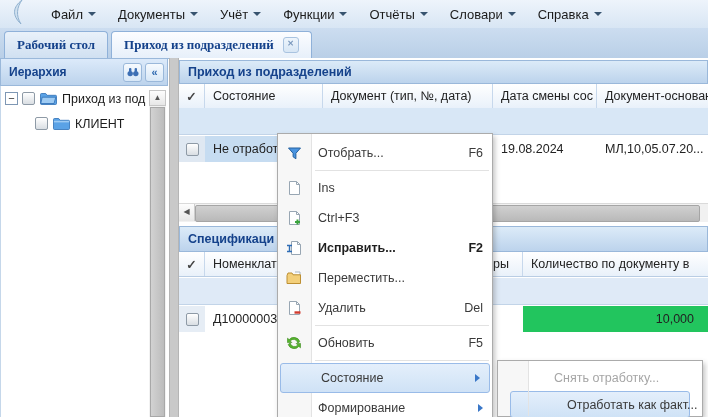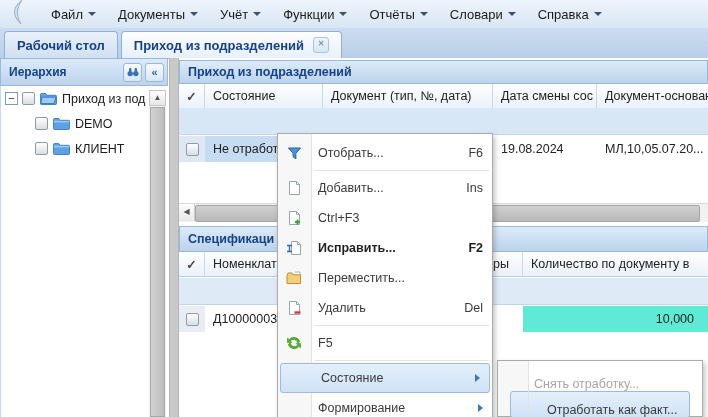--- a/index.html
+++ b/index.html
@@ -13,21 +13,21 @@
   .logo{width:24px;height:24px;margin:0 8px 0 2px;display:flex;align-items:center;justify-content:center;}
   .menu-item{display:flex;align-items:center;gap:5px;padding:0 11px;height:100%;font-size:13px;color:#1b1b1b;cursor:default;}
   .caret{width:0;height:0;border-left:4px solid transparent;border-right:4px solid transparent;border-top:4px solid #37536f;}
 
   
   .tabbar{position:absolute;left:0;top:28px;right:0;height:30px;
     background:linear-gradient(#ccddf0,#b9cfe7);border-bottom:1px solid #9ab8da;
     display:flex;align-items:flex-end;padding-left:4px;gap:3px;}
   .tab{height:26px;border:1px solid #8fb1d9;border-bottom:none;border-radius:4px 4px 0 0;
     display:flex;align-items:center;padding:0 12px;font-weight:bold;color:#15428b;font-size:13px;
-    background:linear-gradient(#e9f1fa,#d0e0f1);white-space:nowrap;}
+    background:linear-gradient(#e9f1fa,#d0e0f1);white-space:nowrap;font-family:Liberation Serif, serif;}
   .tab.active{background:linear-gradient(#fcfdff,#e7f0fa);}
   .tab-close{width:14px;height:14px;margin-left:9px;border:1px solid #a9c3e0;border-radius:3px;
     background:linear-gradient(#eef5fc,#d7e6f5);color:#7a98bd;font-size:8px;line-height:12px;
     text-align:center;font-weight:bold;}
 
   
   .hier-header{position:absolute;left:0;top:58px;width:168px;height:28px;box-sizing:border-box;
     background:linear-gradient(#dceafa,#bcd3ec);border:1px solid #9ab8da;
     display:flex;align-items:center;padding:0 3px 0 8px;}
   .hier-title{font-weight:bold;color:#15428b;flex:1;font-size:12px;}
@@ -89,21 +89,21 @@
   .ctx-sep{height:5px;position:relative;}
   .ctx-sep::after{content:"";position:absolute;left:37px;right:3px;top:2px;height:1px;background:#e2e2e2;}
   .sub-arrow{width:0;height:0;border-top:4px solid transparent;border-bottom:4px solid transparent;
     border-left:5px solid #3a77c8;margin-left:8px;flex:0 0 auto;}
 
   
   .sub-menu{position:absolute;left:497px;top:360px;width:206px;height:57px;box-sizing:border-box;
     background:linear-gradient(90deg,#f7f7f7 0,#f7f7f7 30px,#ffffff 30px);
     border:1px solid #ababab;box-shadow:2px 3px 5px rgba(60,60,60,.3);padding-top:3px;z-index:21;}
   .sub-menu::before{content:"";position:absolute;left:30px;top:0;bottom:0;width:1px;background:#e3e3e3;}
-  .sub-item{height:27px;display:flex;align-items:flex-end;padding-left:36px;box-sizing:border-box;color:#3a3a3a;white-space:nowrap;}
+  .sub-item{height:27px;display:flex;align-items:center;padding-left:56px;box-sizing:border-box;color:#3a3a3a;white-space:nowrap;}
   .sub-item.disabled{color:#a6a6a6;}
   .sub-item.hl{background:linear-gradient(#e4effb,#cfe2f6);border:1px solid #99bbe8;border-radius:3px;margin:0 12px;}
 </style>
 </head>
 <body>
 
 <div id="screen">
 
   <div class="menubar">
     <span class="logo">
@@ -176,30 +176,20 @@
       <span>Приход из под</span>
     </div>
     <div class="tree-row child">
       <span class="cb"></span>
       <span class="tree-ico">
         <svg width="17" height="13" viewBox="0 0 17 13">
           <path d="M.5 2.5 a1 1 0 0 1 1-1 h4.2 l1.4 1.8 h8.4 a1 1 0 0 1 1 1 v7.2 a1 1 0 0 1-1 1 h-14 a1 1 0 0 1-1-1 z" fill="#5aa2e6" stroke="#2f6fb4" stroke-width=".8"></path>
           <path d="M.9 4.6 h15.2" stroke="#9ecbf3" stroke-width="1.6"></path>
         </svg>
       </span>
-      <span>DEMO</span>
-    </div>
-    <div class="tree-row child">
-      <span class="cb"></span>
-      <span class="tree-ico">
-        <svg width="17" height="13" viewBox="0 0 17 13">
-          <path d="M.5 2.5 a1 1 0 0 1 1-1 h4.2 l1.4 1.8 h8.4 a1 1 0 0 1 1 1 v7.2 a1 1 0 0 1-1 1 h-14 a1 1 0 0 1-1-1 z" fill="#5aa2e6" stroke="#2f6fb4" stroke-width=".8"></path>
-          <path d="M.9 4.6 h15.2" stroke="#9ecbf3" stroke-width="1.6"></path>
-        </svg>
-      </span>
       <span>КЛИЕНТ</span>
     </div>
   </div>
   <div class="vscroll">
     <div class="vs-up">▲</div>
     <div class="vs-thumb"></div>
   </div>
 
   <div class="splitter"></div>
 
@@ -236,21 +226,21 @@
       <div class="gh-cell check-head" style="left:0;width:26px;">✓</div>
       <div class="gh-cell" style="left:26px;width:139px;border-right:none;">Номенклат</div>
       <div class="gh-cell" style="left:165px;width:179px;padding-left:149px;">ры</div>
       <div class="gh-cell" style="left:344px;width:185px;border-right:none;">Количество по документу в</div>
     </div>
     <div class="grid-row" style="top:220px;background:#dfeaf7;">
       <div class="gr-cell" style="left:0;width:26px;background:#e6edf5;justify-content:center;padding-left:0;">
           <span class="cb" style="margin:0;"></span>
         </div>
       <div class="gr-cell" style="left:26px;width:139px;">Д10000003</div>
-      <div class="gr-cell" style="left:344px;width:185px;background:#5eead4;justify-content:flex-end;padding-right:14px;">10,000</div>
+      <div class="gr-cell" style="left:344px;width:185px;background:#22c55e;justify-content:flex-end;padding-right:14px;">10,000</div>
     </div>
   </div>
 
   <div class="ctx-menu">
     <div class="ctx-item">
       <span class="ctx-icon">
         <svg width="15" height="15" viewBox="0 0 15 15">
             <path d="M1.5 2 h12 l-4.6 5.3 v5.5 l-2.8-2 V7.3 z" fill="#4a94e0" stroke="#24609f" stroke-width="1"></path>
           </svg>
       </span>
@@ -258,21 +248,20 @@
       <span class="ctx-short">F6</span>
     </div>
     <div class="ctx-sep"></div>
     <div class="ctx-item">
       <span class="ctx-icon">
         <svg width="15" height="16" viewBox="0 0 15 16">
             <path d="M2.5 1.5 h7 l3 3 v10 h-10 z" fill="#fff" stroke="#98a6b3"></path>
             <path d="M9.5 1.5 v3 h3" fill="none" stroke="#98a6b3"></path>
           </svg>
       </span>
-      <span class="ctx-label">Добавить...</span>
       <span class="ctx-short">Ins</span>
     </div>
     <div class="ctx-item">
       <span class="ctx-icon">
         <svg width="15" height="16" viewBox="0 0 15 16">
             <path d="M2.5 1.5 h7 l3 3 v10 h-10 z" fill="#fff" stroke="#98a6b3"></path>
             <path d="M9.5 1.5 v3 h3" fill="none" stroke="#98a6b3"></path>
             <path d="M10.5 9.5 v5 M8 12 h5" stroke="#3aa33d" stroke-width="2"></path>
           </svg>
       </span>
@@ -311,20 +300,21 @@
       <span class="ctx-short">Del</span>
     </div>
     <div class="ctx-sep"></div>
     <div class="ctx-item">
       <span class="ctx-icon">
         <svg width="16" height="16" viewBox="0 0 16 16">
           <path d="M13.8 6.5 A6.2 6.2 0 0 0 3.2 4.6 L1.5 3.2 v4.4 h4.4 L4.2 5.9 A4.4 4.4 0 0 1 11.8 8 z" fill="#55b42e" stroke="#3c8a1c" stroke-width=".6"></path>
           <path d="M2.2 9.5 A6.2 6.2 0 0 0 12.8 11.4 l1.7 1.4 V8.4 h-4.4 l1.7 1.7 A4.4 4.4 0 0 1 4.2 8 z" fill="#55b42e" stroke="#3c8a1c" stroke-width=".6"></path>
         </svg>
       </span>
+      <span class="ctx-label">Обновить</span>
       <span class="ctx-short">F5</span>
     </div>
     <div class="ctx-sep"></div>
     <div class="ctx-item hl">
       <span class="ctx-icon"></span>
       <span class="ctx-label">Состояние</span>
       <span class="sub-arrow"></span>
     </div>
     <div class="ctx-item">
       <span class="ctx-icon"></span>

